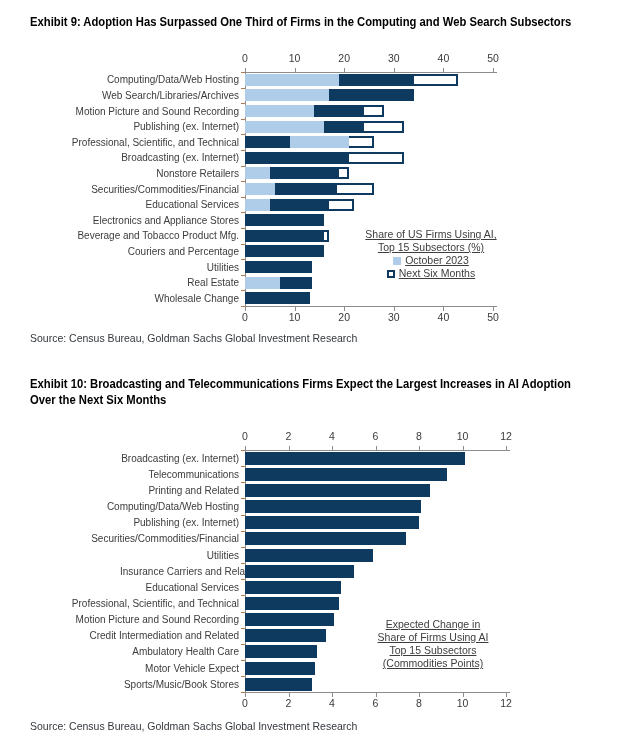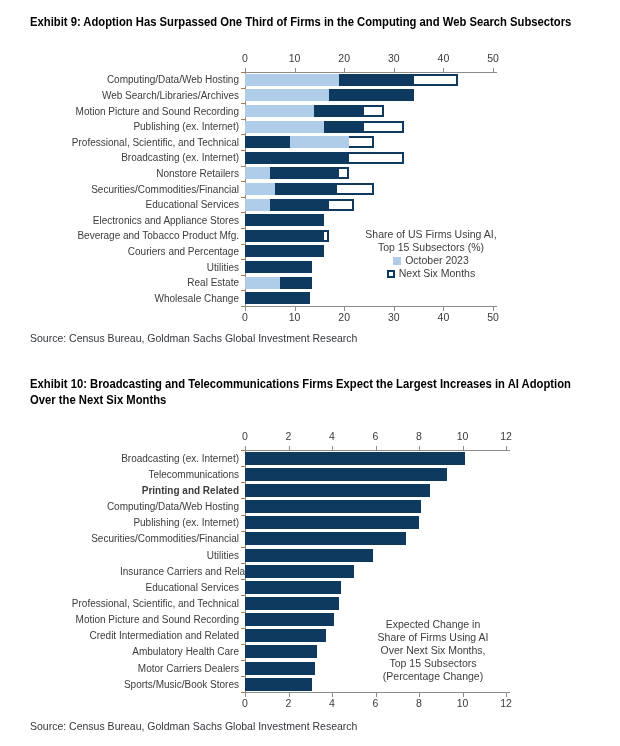--- a/index.html
+++ b/index.html
@@ -19,21 +19,21 @@
   .tick-label{
     position:absolute;width:34px;text-align:center;font-size:10.5px;color:#3a3a3a;line-height:13px;
   }
   .cat-label{
     position:absolute;left:0;text-align:right;font-size:10px;line-height:13px;color:#3c3c3c;
     white-space:nowrap;
   }
   .bar{position:absolute;}
   .bar.outlined{background:#fff;box-sizing:border-box;}
   .legend{position:absolute;text-align:center;font-size:10.5px;color:#3d3d3d;z-index:5;}
-  .legend div{line-height:13px;}
+  .legend div{line-height:13px;text-decoration:underline;}
   .swatch{
     display:inline-block;width:8px;height:8px;margin-right:4px;vertical-align:-1px;box-sizing:border-box;
   }
   .src-line{margin:2px 0 0 30px;font-size:10.5px;line-height:13px;color:#33373d;}
   .spacer-src{margin-top:6px;}
   .title-ex10{margin-top:31px;}
 </style>
 </head>
 <body>
 
@@ -197,21 +197,21 @@
     <div class="vtick" style="left: 241px; top: 183.5px;"></div>
     <div class="vtick" style="left: 241px; top: 199.6px;"></div>
     <div class="vtick" style="left: 241px; top: 215.8px;"></div>
     <div class="vtick" style="left: 241px; top: 231.9px;"></div>
     <div class="vtick" style="left: 241px; top: 248.1px;"></div>
     <div class="vtick" style="left: 241px; top: 264.3px;"></div>
     <div class="cat-label" style="top: 23.6px; width: 239px;">Broadcasting (ex. Internet)</div>
     <div class="bar" style="left: 245px; top: 23.6px; width: 219.7px; height: 13px; z-index: 2498; background: rgb(14, 58, 95);"></div>
     <div class="cat-label" style="top: 39.7px; width: 239px;">Telecommunications</div>
     <div class="bar" style="left: 245px; top: 39.7px; width: 202.3px; height: 13px; z-index: 2538; background: rgb(14, 58, 95);"></div>
-    <div class="cat-label" style="top: 55.9px; width: 239px; font-weight: bold;">Printing and Related</div>
+    <div class="cat-label" style="top: 55.9px; width: 239px;">Printing and Related</div>
     <div class="bar" style="left: 245px; top: 55.9px; width: 184.9px; height: 13px; z-index: 2578; background: rgb(14, 58, 95);"></div>
     <div class="cat-label" style="top: 72px; width: 239px;">Computing/Data/Web Hosting</div>
     <div class="bar" style="left: 245px; top: 72px; width: 176.2px; height: 13px; z-index: 2598; background: rgb(14, 58, 95);"></div>
     <div class="cat-label" style="top: 88.2px; width: 239px;">Publishing (ex. Internet)</div>
     <div class="bar" style="left: 245px; top: 88.2px; width: 174px; height: 13px; z-index: 2603; background: rgb(14, 58, 95);"></div>
     <div class="cat-label" style="top: 104.3px; width: 239px;">Securities/Commodities/Financial</div>
     <div class="bar" style="left: 245px; top: 104.3px; width: 161px; height: 13px; z-index: 2633; background: rgb(14, 58, 95);"></div>
     <div class="cat-label" style="top: 120.5px; width: 239px;">Utilities</div>
     <div class="bar" style="left: 245px; top: 120.5px; width: 128.3px; height: 13px; z-index: 2708; background: rgb(14, 58, 95);"></div>
     <div class="cat-label" style="top: 136.6px; width: 239px; margin-left: 20px;">Insurance Carriers and Related</div>
@@ -219,26 +219,25 @@
     <div class="cat-label" style="top: 152.8px; width: 239px;">Educational Services</div>
     <div class="bar" style="left: 245px; top: 152.8px; width: 95.7px; height: 13px; z-index: 2783; background: rgb(14, 58, 95);"></div>
     <div class="cat-label" style="top: 168.9px; width: 239px;">Professional, Scientific, and Technical</div>
     <div class="bar" style="left: 245px; top: 168.9px; width: 93.5px; height: 13px; z-index: 2788; background: rgb(14, 58, 95);"></div>
     <div class="cat-label" style="top: 185.1px; width: 239px;">Motion Picture and Sound Recording</div>
     <div class="bar" style="left: 245px; top: 185.1px; width: 89.2px; height: 13px; z-index: 2798; background: rgb(14, 58, 95);"></div>
     <div class="cat-label" style="top: 201.2px; width: 239px;">Credit Intermediation and Related</div>
     <div class="bar" style="left: 245px; top: 201.2px; width: 80.5px; height: 13px; z-index: 2818; background: rgb(14, 58, 95);"></div>
     <div class="cat-label" style="top: 217.4px; width: 239px;">Ambulatory Health Care</div>
     <div class="bar" style="left: 245px; top: 217.4px; width: 71.8px; height: 13px; z-index: 2838; background: rgb(14, 58, 95);"></div>
-    <div class="cat-label" style="top: 233.5px; width: 239px;">Motor Carriers Dealers</div>
+    <div class="cat-label" style="top: 233.5px; width: 239px;">Motor Vehicle Expect</div>
     <div class="bar" style="left: 245px; top: 233.5px; width: 69.6px; height: 13px; z-index: 2843; background: rgb(14, 58, 95);"></div>
     <div class="cat-label" style="top: 249.7px; width: 239px;">Sports/Music/Book Stores</div>
     <div class="bar" style="left: 245px; top: 249.7px; width: 67.4px; height: 13px; z-index: 2848; background: rgb(14, 58, 95);"></div>
     <div class="legend" style="left: 342px; top: 190px; width: 182px;">
       <div>Expected Change in</div>
       <div>Share of Firms Using AI</div>
-      <div>Over Next Six Months,</div>
       <div>Top 15 Subsectors</div>
-      <div>(Percentage Change)</div>
+      <div>(Commodities Points)</div>
     </div>
   </div>
 
 <div class="src-line spacer-src">Source: Census Bureau, Goldman Sachs Global Investment Research</div>
 
 </body></html>

